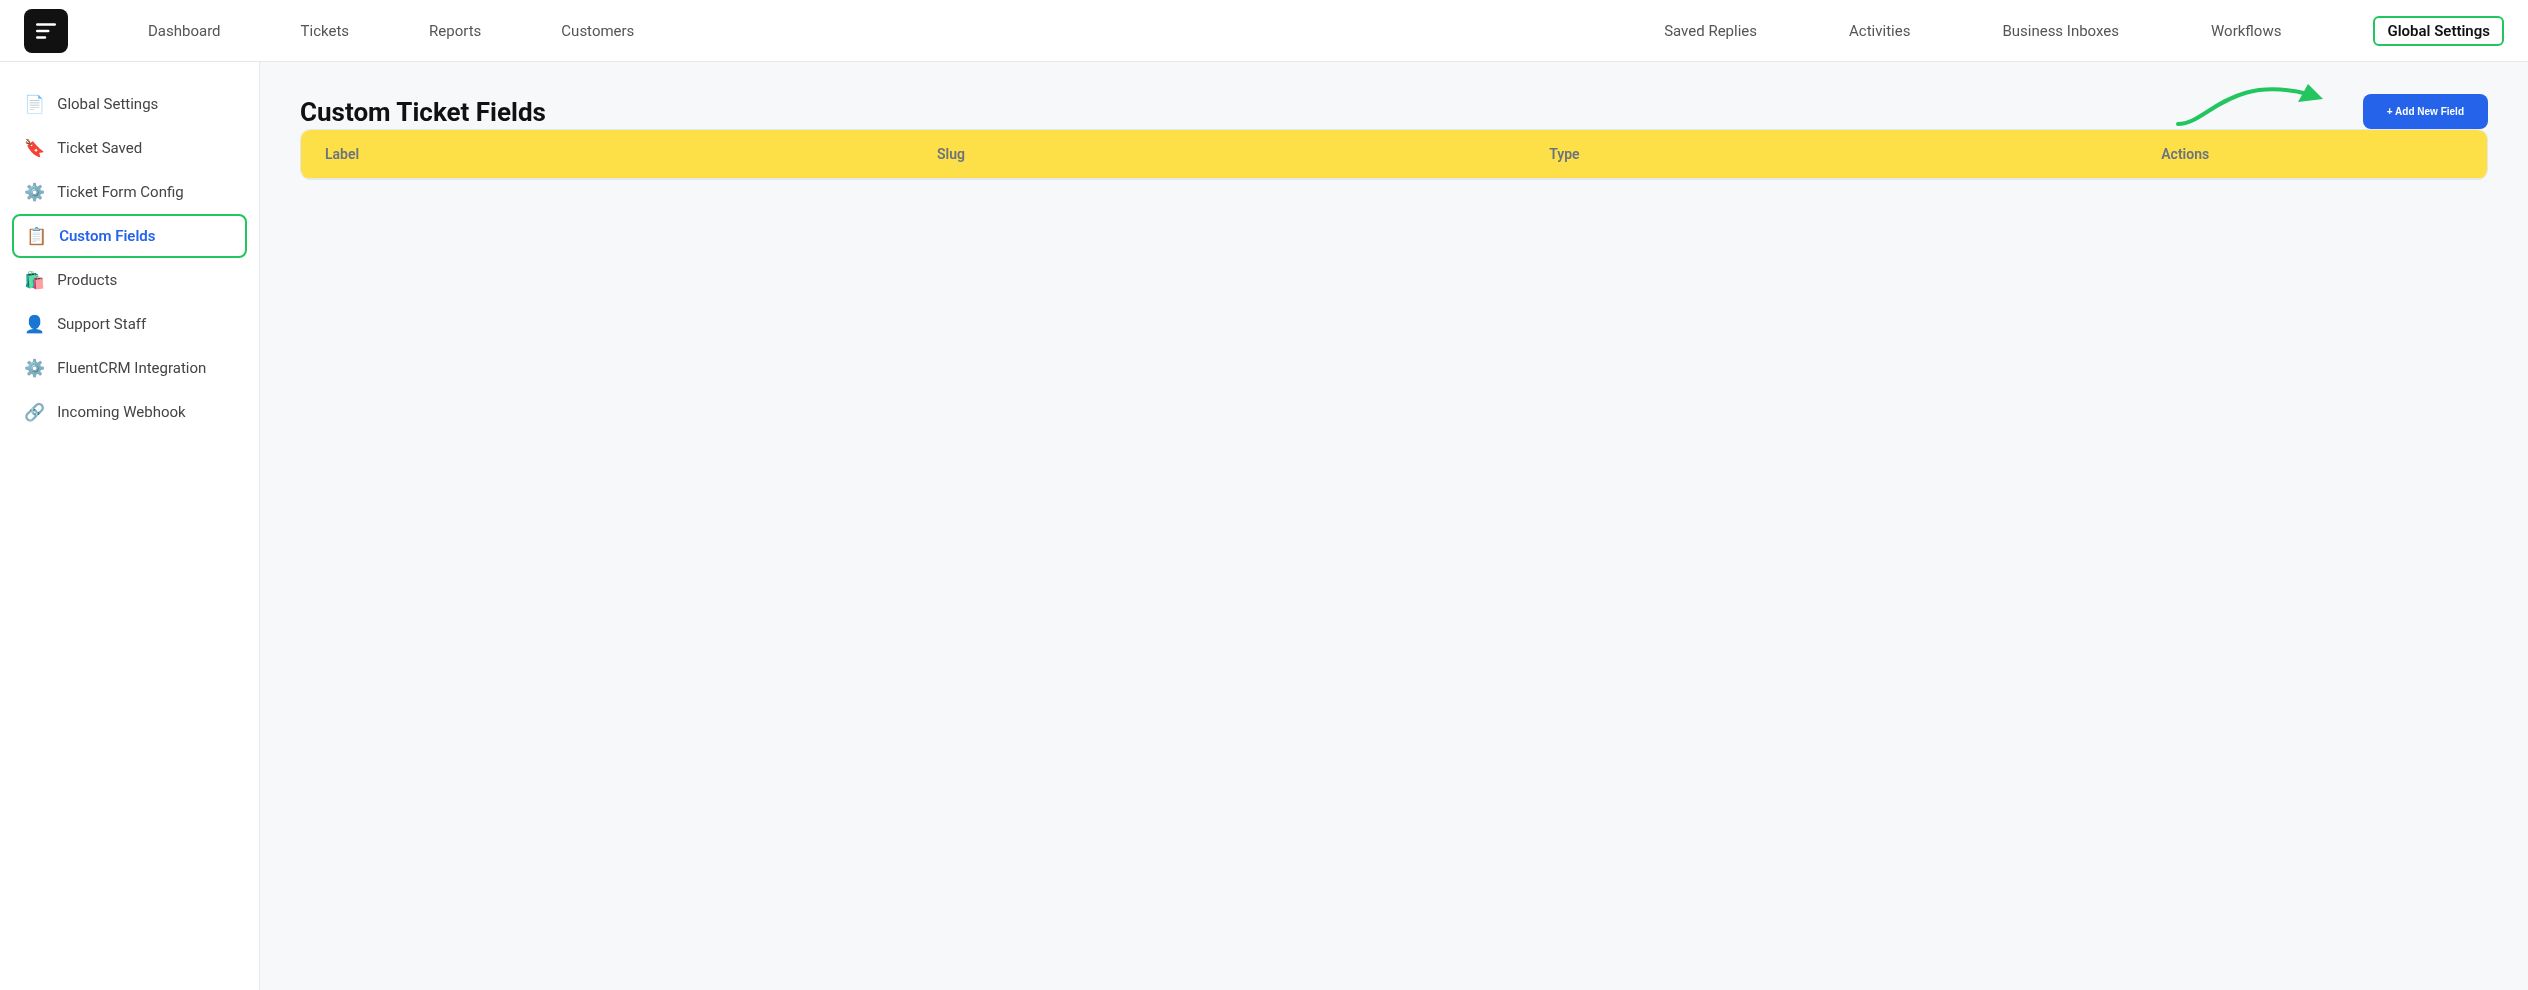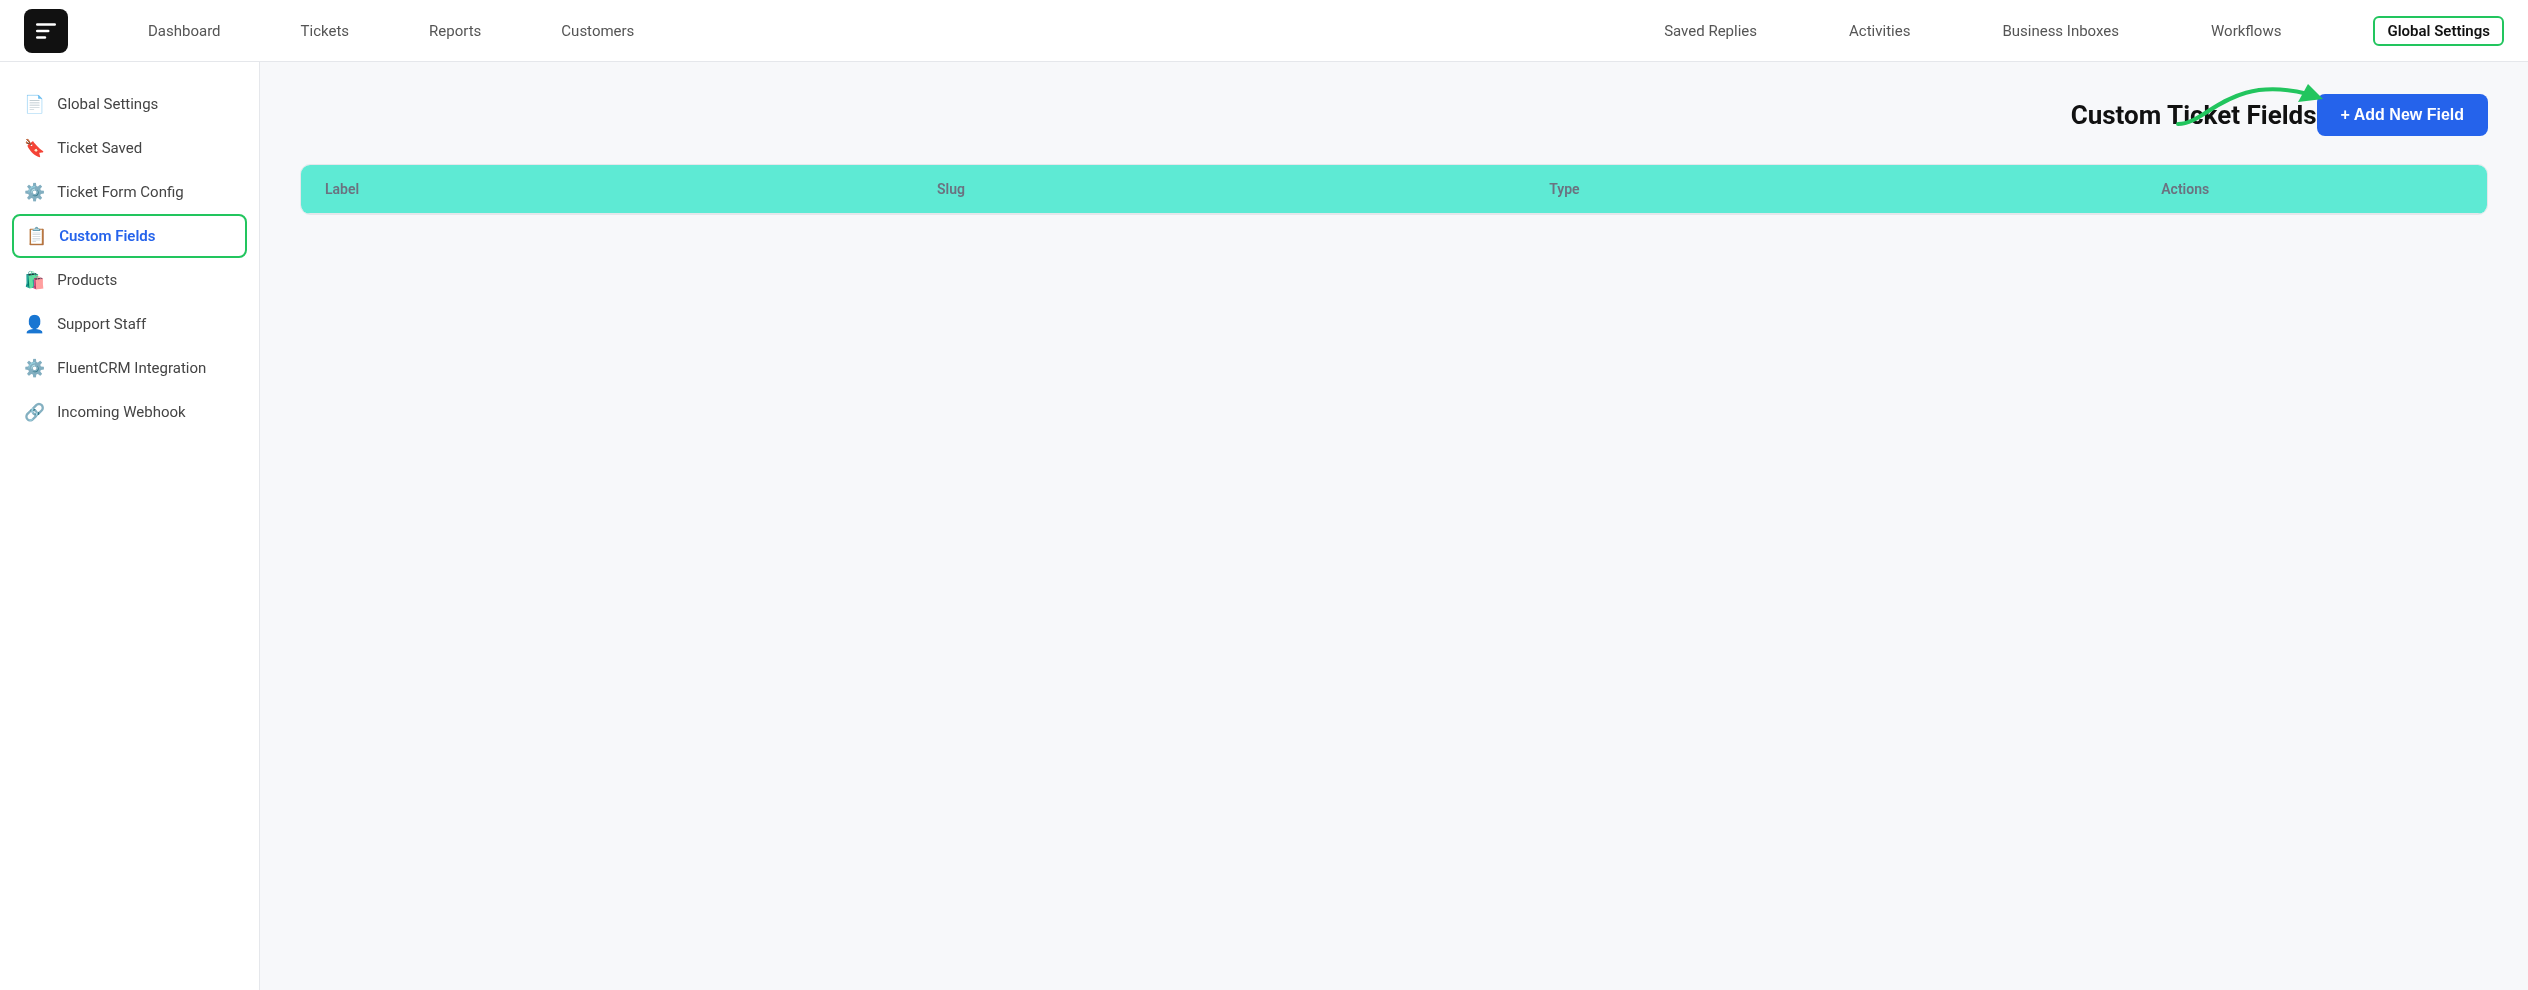--- a/index.html
+++ b/index.html
@@ -46,41 +46,41 @@
       border: 2px solid #22c55e; border-radius: 8px;
       margin: 0 12px; padding: 10px 12px;
     }
     .sidebar-item .icon { font-size: 17px; flex-shrink: 0; color: inherit; }
 
     
     .main { flex: 1; padding: 32px 40px; }
 
     
     .main-header {
-      display: flex; align-items: center; justify-content: flex-end;
-      margin-bottom: 28px; position: relative;
+      display: flex; align-items: center; justify-content: space-between;
+      position: relative;
     }
     .main-title { font-size: 26px; font-weight: 700; color: #111; }
 
     
     .header-right { display: flex; align-items: center; gap: 0; position: relative; }
     .arrow-svg { position: absolute; right: 160px; top: -30px; }
     .add-btn {
       background: #2563eb; color: #fff; border: none; border-radius: 8px;
-      padding: 12px 24px; font-size: 16px; font-weight: 600; cursor: pointer;
+      padding: 12px 24px; font-size: 10px; font-weight: 600; cursor: pointer;
       display: flex; align-items: center; gap: 8px; white-space: nowrap;
     }
 
     
     .table-wrap {
       background: #fff; border-radius: 10px; border: 1px solid #e5e7eb;
       overflow: hidden;
     }
     table { width: 100%; border-collapse: collapse; }
-    thead tr { background: #5eead4; }
+    thead tr { background: #fde047; }
     th {
       text-align: left; padding: 16px 24px; font-size: 14px; font-weight: 600;
       color: #6b7280; border-bottom: 1px solid #e5e7eb;
     }
     td {
       padding: 22px 24px; font-size: 15px; color: #333;
       border-bottom: 1px solid #e5e7eb;
     }
     tbody tr:last-child td { border-bottom: none; }
 

